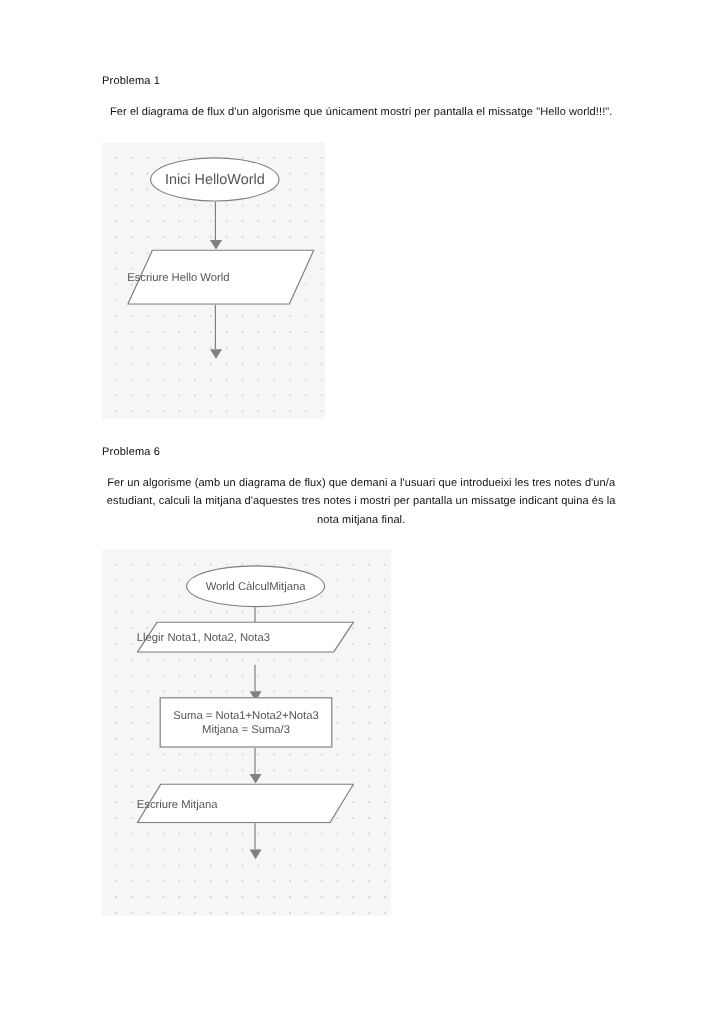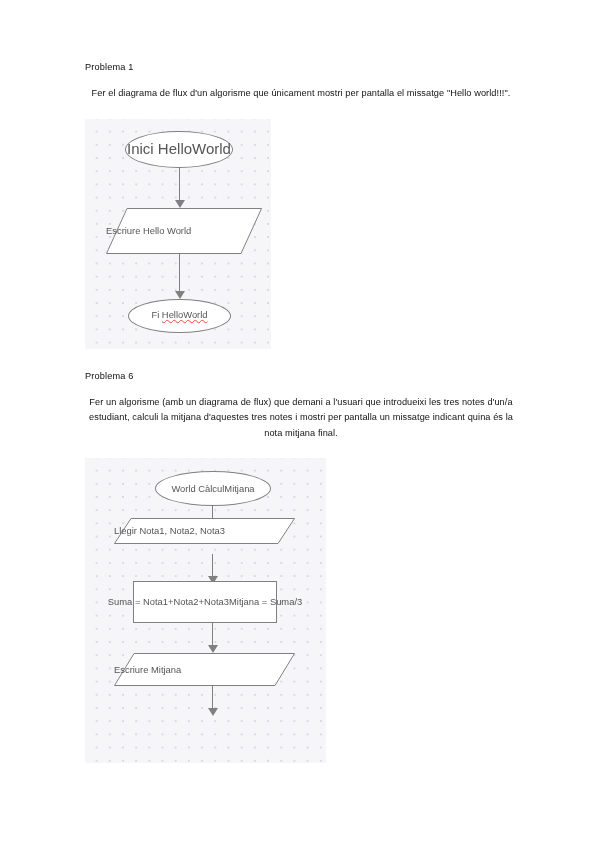--- a/index.html
+++ b/index.html
@@ -146,44 +146,41 @@
   <div class="doc-body">
 
     <p class="heading">Problema 1</p>
 
     <p class="para">Fer el diagrama de flux d'un algorisme que únicament mostri per pantalla el missatge "Hello world!!!".</p>
 
     <div class="spacer-a"></div>
 
     <div class="canvas" id="canvas-hello">
 
-      <div class="shape ellipse" style="left:40px; top:12px; width:108px; height:37px; font-size:15px;">
+      <div class="shape ellipse" style="left:40px; top:12px; width:108px; height:37px; font-size:12px;">
         <span class="shape-label">Inici HelloWorld</span>
       </div>
 
       <div class="connector" style="left:94px; top:49px; height:40px;">
         <div class="stem" style="height:32px;"></div>
         <div class="head" style="top:32px;"></div>
       </div>
 
       <div class="para-shape" style="left:21px; top:89px; width:156px; height:46px; font-size:9.4px;">
         <svg viewBox="0 0 156 46" preserveAspectRatio="none">
           <polygon points="21,0.5 155.5,0.5 135,45.5 0.5,45.5" fill="#ffffff" stroke="#808080" stroke-width="1"></polygon>
         </svg>
         <span class="shape-label" style="line-height:46px;">Escriure Hello World</span>
       </div>
 
       <div class="connector" style="left:94px; top:135px; height:45px;">
         <div class="stem" style="height:37px;"></div>
         <div class="head" style="top:37px;"></div>
       </div>
 
-      <div class="shape ellipse" style="left:43px; top:180px; width:103px; height:34px; font-size:9.4px;">
-        <span class="shape-label"><span>Fi </span><span class="misspelled">HelloWorld</span></span>
-      </div>
     </div>
 
     <div class="spacer-b"></div>
 
     <p class="heading">Problema 6</p>
 
     <p class="para">Fer un algorisme (amb un diagrama de flux) que demani a l'usuari que introdueixi les tres notes d'un/a estudiant, calculi la mitjana d'aquestes tres notes i mostri per pantalla un missatge indicant quina és la nota mitjana final.</p>
 
     <div class="spacer-a"></div>
 
@@ -203,21 +200,21 @@
           <polygon points="17,0.5 180.5,0.5 164,25.5 0.5,25.5" fill="#ffffff" stroke="#808080" stroke-width="1"></polygon>
         </svg>
         <span class="shape-label" style="line-height:26px;">Llegir Nota1, Nota2, Nota3</span>
       </div>
 
       <div class="connector" style="left:127px; top:96px; height:32px;">
         <div class="stem" style="height:22px;"></div>
         <div class="head" style="top:22px;"></div>
       </div>
 
-      <div class="shape rect" style="left:48px; top:123px; width:144px; height:42px; font-size:9.4px; ">
+      <div class="shape rect" style="left:48px; top:123px; width:144px; height:42px; font-size:9.4px; flex-direction:column;">
         <span class="shape-label">Suma = Nota1+Nota2+Nota3</span>
         <span class="shape-label">Mitjana = Suma/3</span>
       </div>
 
       <div class="connector" style="left:127px; top:165px; height:32px;">
         <div class="stem" style="height:22px;"></div>
         <div class="head" style="top:22px;"></div>
       </div>
 
       <div class="para-shape" style="left:29px; top:195px; width:181px; height:33px; font-size:9.4px;">

